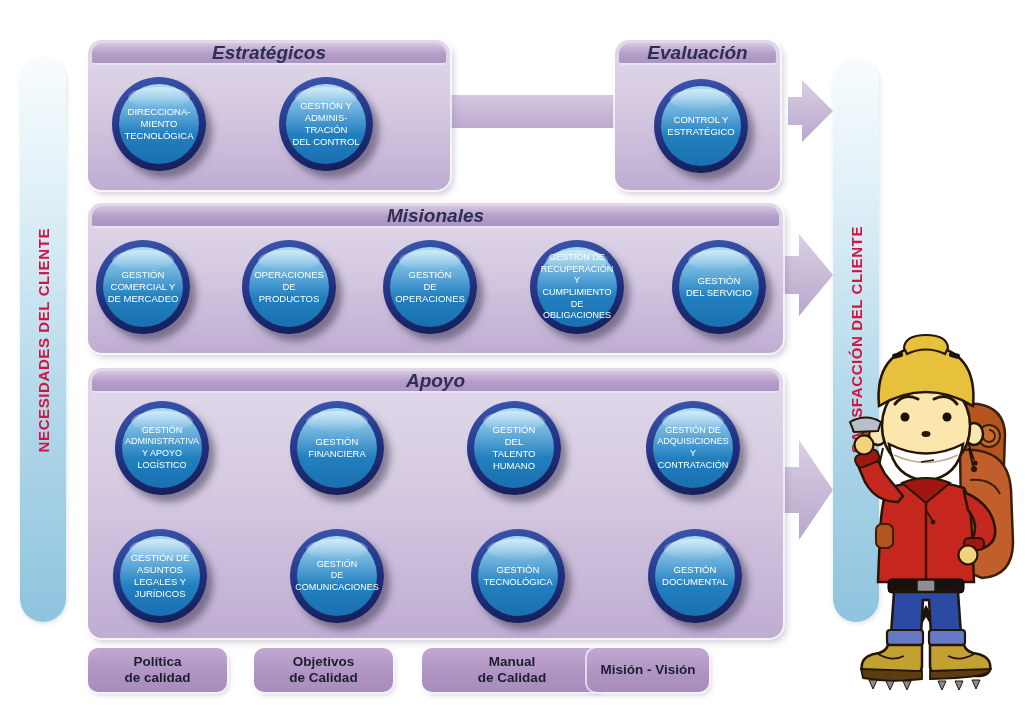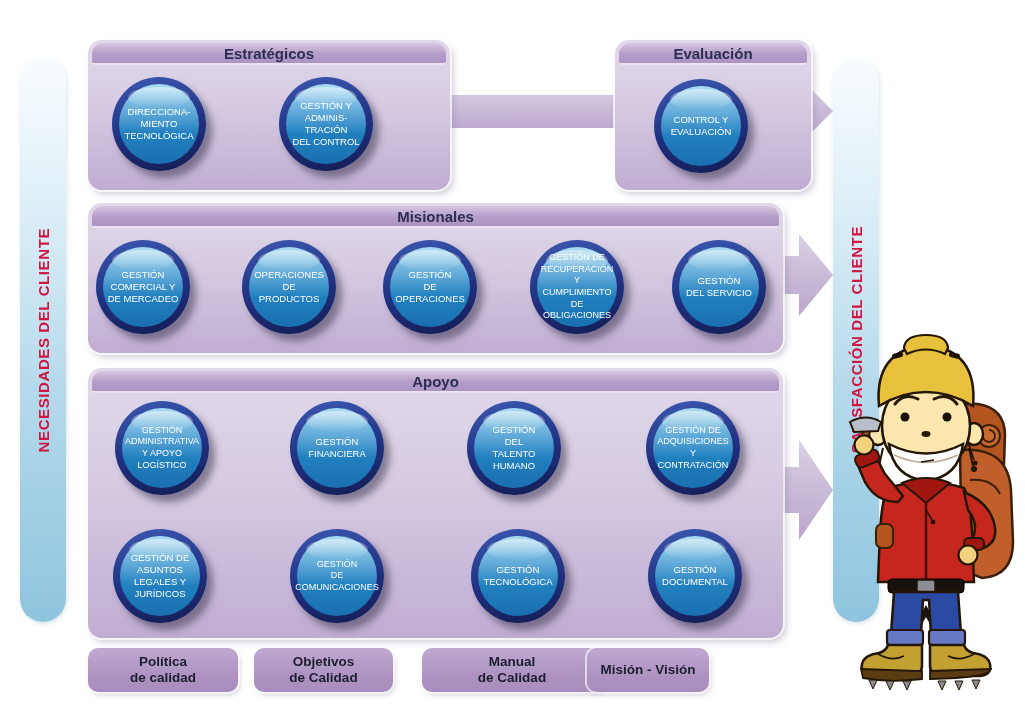--- a/index.html
+++ b/index.html
@@ -24,21 +24,21 @@
   .panel{
     position:absolute;border-radius:14px;z-index:2;
     background:linear-gradient(180deg,#e1d9ea 0%,#d6cbe2 42%,#bfadd2 100%);
     box-shadow:0 0 0 2px rgba(255,255,255,.75),3px 4px 7px rgba(130,118,150,.40);
   }
   .panel-header{
     height:20px;margin:3px 4px 0;border-radius:11px 11px 3px 3px;
     background:linear-gradient(180deg,#d6c7e2 0%,#b39dc8 55%,#ab94c2 100%);
     border-bottom:2px solid #e9e2f1;
     display:flex;align-items:center;justify-content:center;
-    font-weight:bold;font-size:15px;color:#2e2e52;
+    font-weight:bold;font-size:19px;color:#2e2e52;font-style:italic;
   }
   
   .circle{
     position:absolute;width:94px;height:94px;border-radius:50%;
     background:linear-gradient(168deg,#3c59b2 0%,#20307f 55%,#131c52 100%);
     box-shadow:6px 7px 7px rgba(50,45,70,.50);
     display:flex;align-items:center;justify-content:center;
   }
   .circle-inner{
     width:80px;height:80px;border-radius:50%;position:relative;
@@ -126,26 +126,26 @@
     <div class="circle" style="left:191px;top:37px">
       <div class="circle-inner">
         <span class="circle-label">GESTIÓN Y
 ADMINIS-
 TRACIÓN
 DEL CONTROL</span>
       </div>
     </div>
   </div>
 
-  <div class="panel" style="left:615px;top:40px;width:196px;height:150px">
+  <div class="panel" style="left:615px;top:40px;width:165px;height:150px">
     <div class="panel-header">Evaluación</div>
     <div class="circle" style="left:39px;top:39px">
       <div class="circle-inner">
         <span class="circle-label">CONTROL Y
-EVALUACIÓN</span>
+ESTRATÉGICO</span>
       </div>
     </div>
   </div>
 
   <div class="panel" style="left:88px;top:203px;width:695px;height:150px">
     <div class="panel-header">Misionales</div>
     <div class="circle" style="left:8px;top:37px">
       <div class="circle-inner">
         <span class="circle-label">GESTIÓN
 COMERCIAL Y
@@ -238,21 +238,21 @@
       </div>
     </div>
     <div class="circle" style="left:560px;top:161px">
       <div class="circle-inner">
         <span class="circle-label">GESTIÓN
 DOCUMENTAL</span>
       </div>
     </div>
   </div>
 
-  <div class="qbtn" style="left:88px;width:150px">Política
+  <div class="qbtn" style="left:88px;width:139px">Política
 de calidad</div>
   <div class="qbtn" style="left:254px;width:139px">Objetivos
 de Calidad</div>
   <div class="qbtn" style="left:422px;width:180px">Manual
 de Calidad</div>
   <div class="qbtn" style="left:587px;width:122px">Misión - Visión</div>
 
   <svg class="mascot" viewBox="0 0 178 376">
 
     <path d="M106 96 Q110 72 136 74 Q162 78 163 104 L162 134 L110 130 Z" fill="#b4541f" stroke="#3a200a" stroke-width="2.5"></path>

